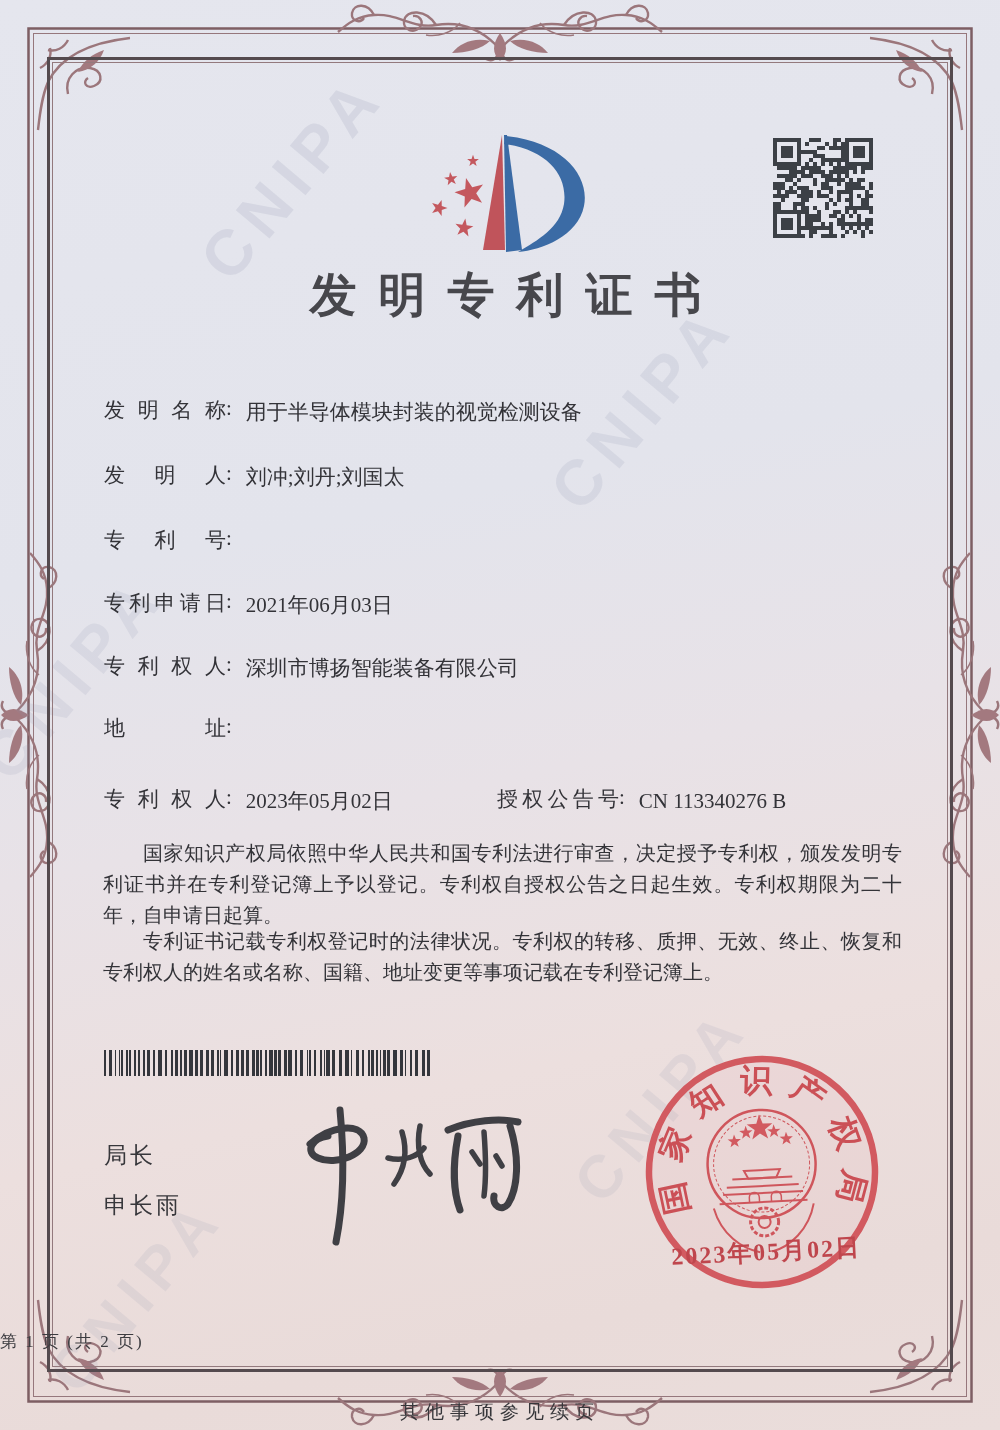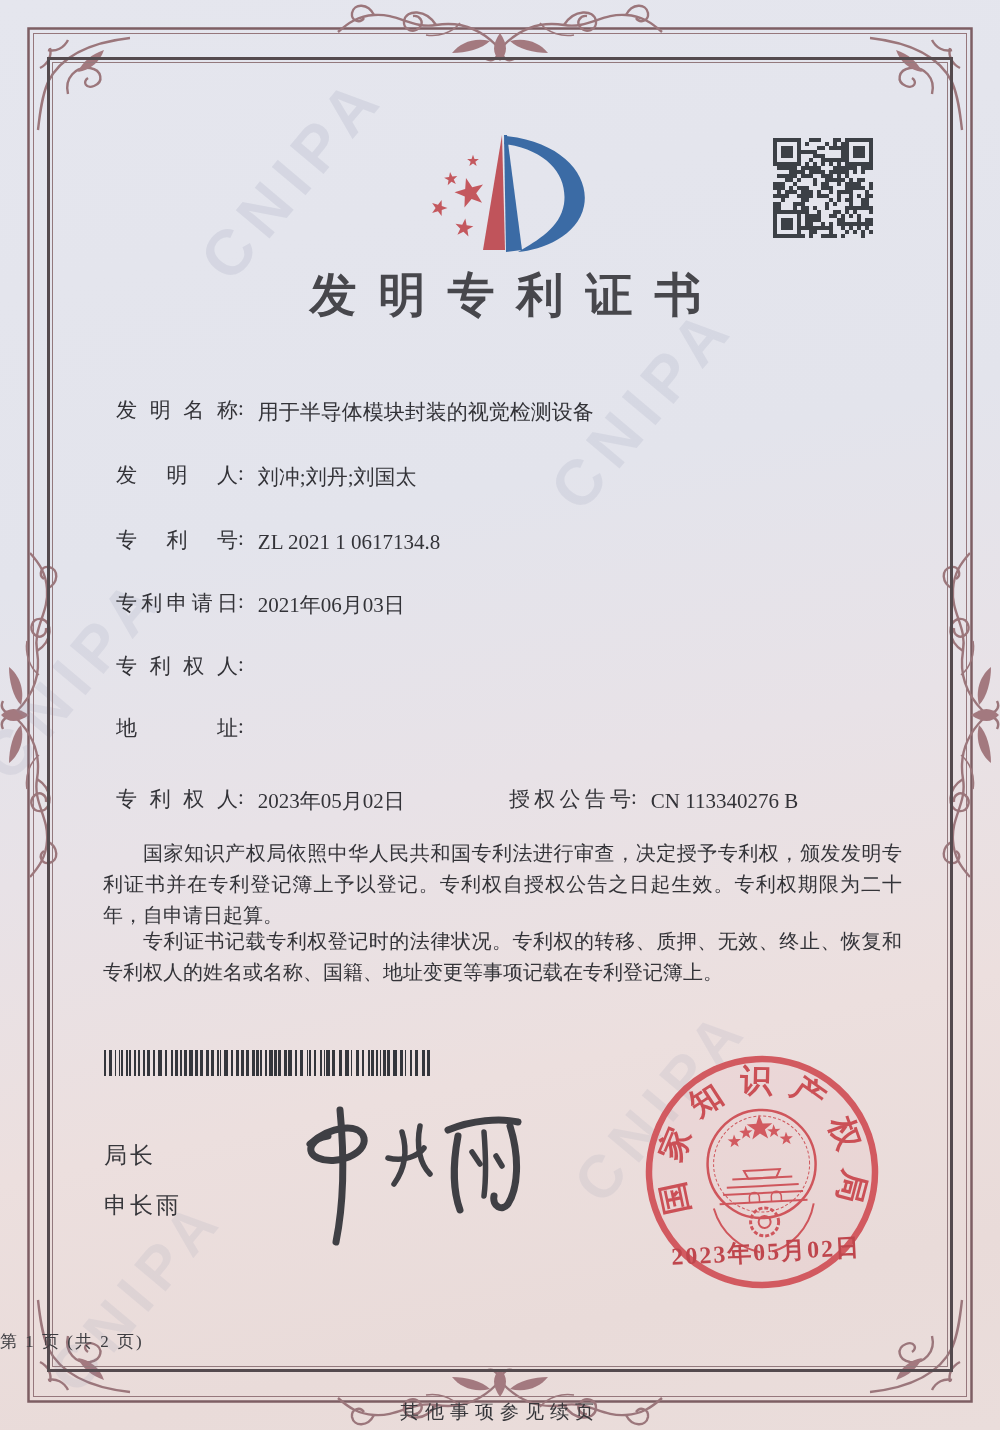--- a/index.html
+++ b/index.html
@@ -10,21 +10,21 @@
   .abs{position:absolute;}
   .border-art{position:absolute;left:0;top:0;}
   .inner-frame{position:absolute;left:47px;top:57px;right:47px;bottom:58px;border:3px solid #544a4e;}
   .inner-frame:after{content:"";position:absolute;inset:2px;border:1px solid #93797d;}
   .wm{position:absolute;font-family:"Liberation Sans",sans-serif;font-weight:bold;
       color:#8d93ad;letter-spacing:10px;transform:rotate(-50deg);pointer-events:none;}
   .cert-no{position:absolute;left:104px;top:124px;font-size:22px;color:#3a3a3e;letter-spacing:2px;}
   .qr{position:absolute;left:773px;top:138px;width:100px;height:100px;}
   .title{position:absolute;left:0;right:0;top:264px;text-align:center;font-size:47px;font-weight:bold;
          color:#47474c;letter-spacing:22px;padding-left:33px;}
-  .row{position:absolute;left:116px;right:96px;font-size:21px;color:#333338;display:flex;align-items:flex-start;}
+  .row{position:absolute;left:104px;right:96px;font-size:21px;color:#333338;display:flex;align-items:flex-start;}
   .flabel{display:inline-block;width:122px;text-align:justify;text-align-last:justify;flex:none;}
   .colon{flex:none;}
   .fvalue{margin-left:14px;line-height:33px;}
   .pair2{position:absolute;left:393px;top:0;display:flex;}
   .para{position:absolute;left:103px;right:98px;font-size:20px;line-height:31px;color:#333338;
         text-align:justify;text-indent:2em;}
   .barcode{position:absolute;left:104px;top:1050px;}
   .director-title{position:absolute;left:104px;top:1140px;font-size:23px;color:#37373b;letter-spacing:3px;}
   .director-name{position:absolute;left:104px;top:1190px;font-size:23px;color:#37373b;letter-spacing:3px;}
   .signature{position:absolute;left:252px;top:1092px;}
@@ -465,30 +465,30 @@
     <span class="fvalue">用于半导体模块封装的视觉检测设备</span>
   </div>
   <div class="row" style="top:461px">
     <span class="flabel">发明人</span>
       <span class="colon">:</span>
     <span class="fvalue">刘冲;刘丹;刘国太</span>
   </div>
   <div class="row" style="top:526px">
     <span class="flabel">专利号</span>
       <span class="colon">:</span>
-    <span class="fvalue">ZL 2021 1 0617134.8</span>
   </div>
   <div class="row" style="top:589px">
     <span class="flabel">专利申请日</span>
       <span class="colon">:</span>
     <span class="fvalue">2021年06月03日</span>
   </div>
   <div class="row" style="top:652px">
     <span class="flabel">专利权人</span>
       <span class="colon">:</span>
+    <span class="fvalue">深圳市博扬智能装备有限公司</span>
   </div>
   <div class="row" style="top:714px">
     <span class="flabel">地址</span>
       <span class="colon">:</span>
   </div>
   <div class="row" style="top:785px">
     <span class="flabel">专利权人</span>
       <span class="colon">:</span>
     <span class="fvalue">2023年05月02日</span>
     <span class="pair2">

